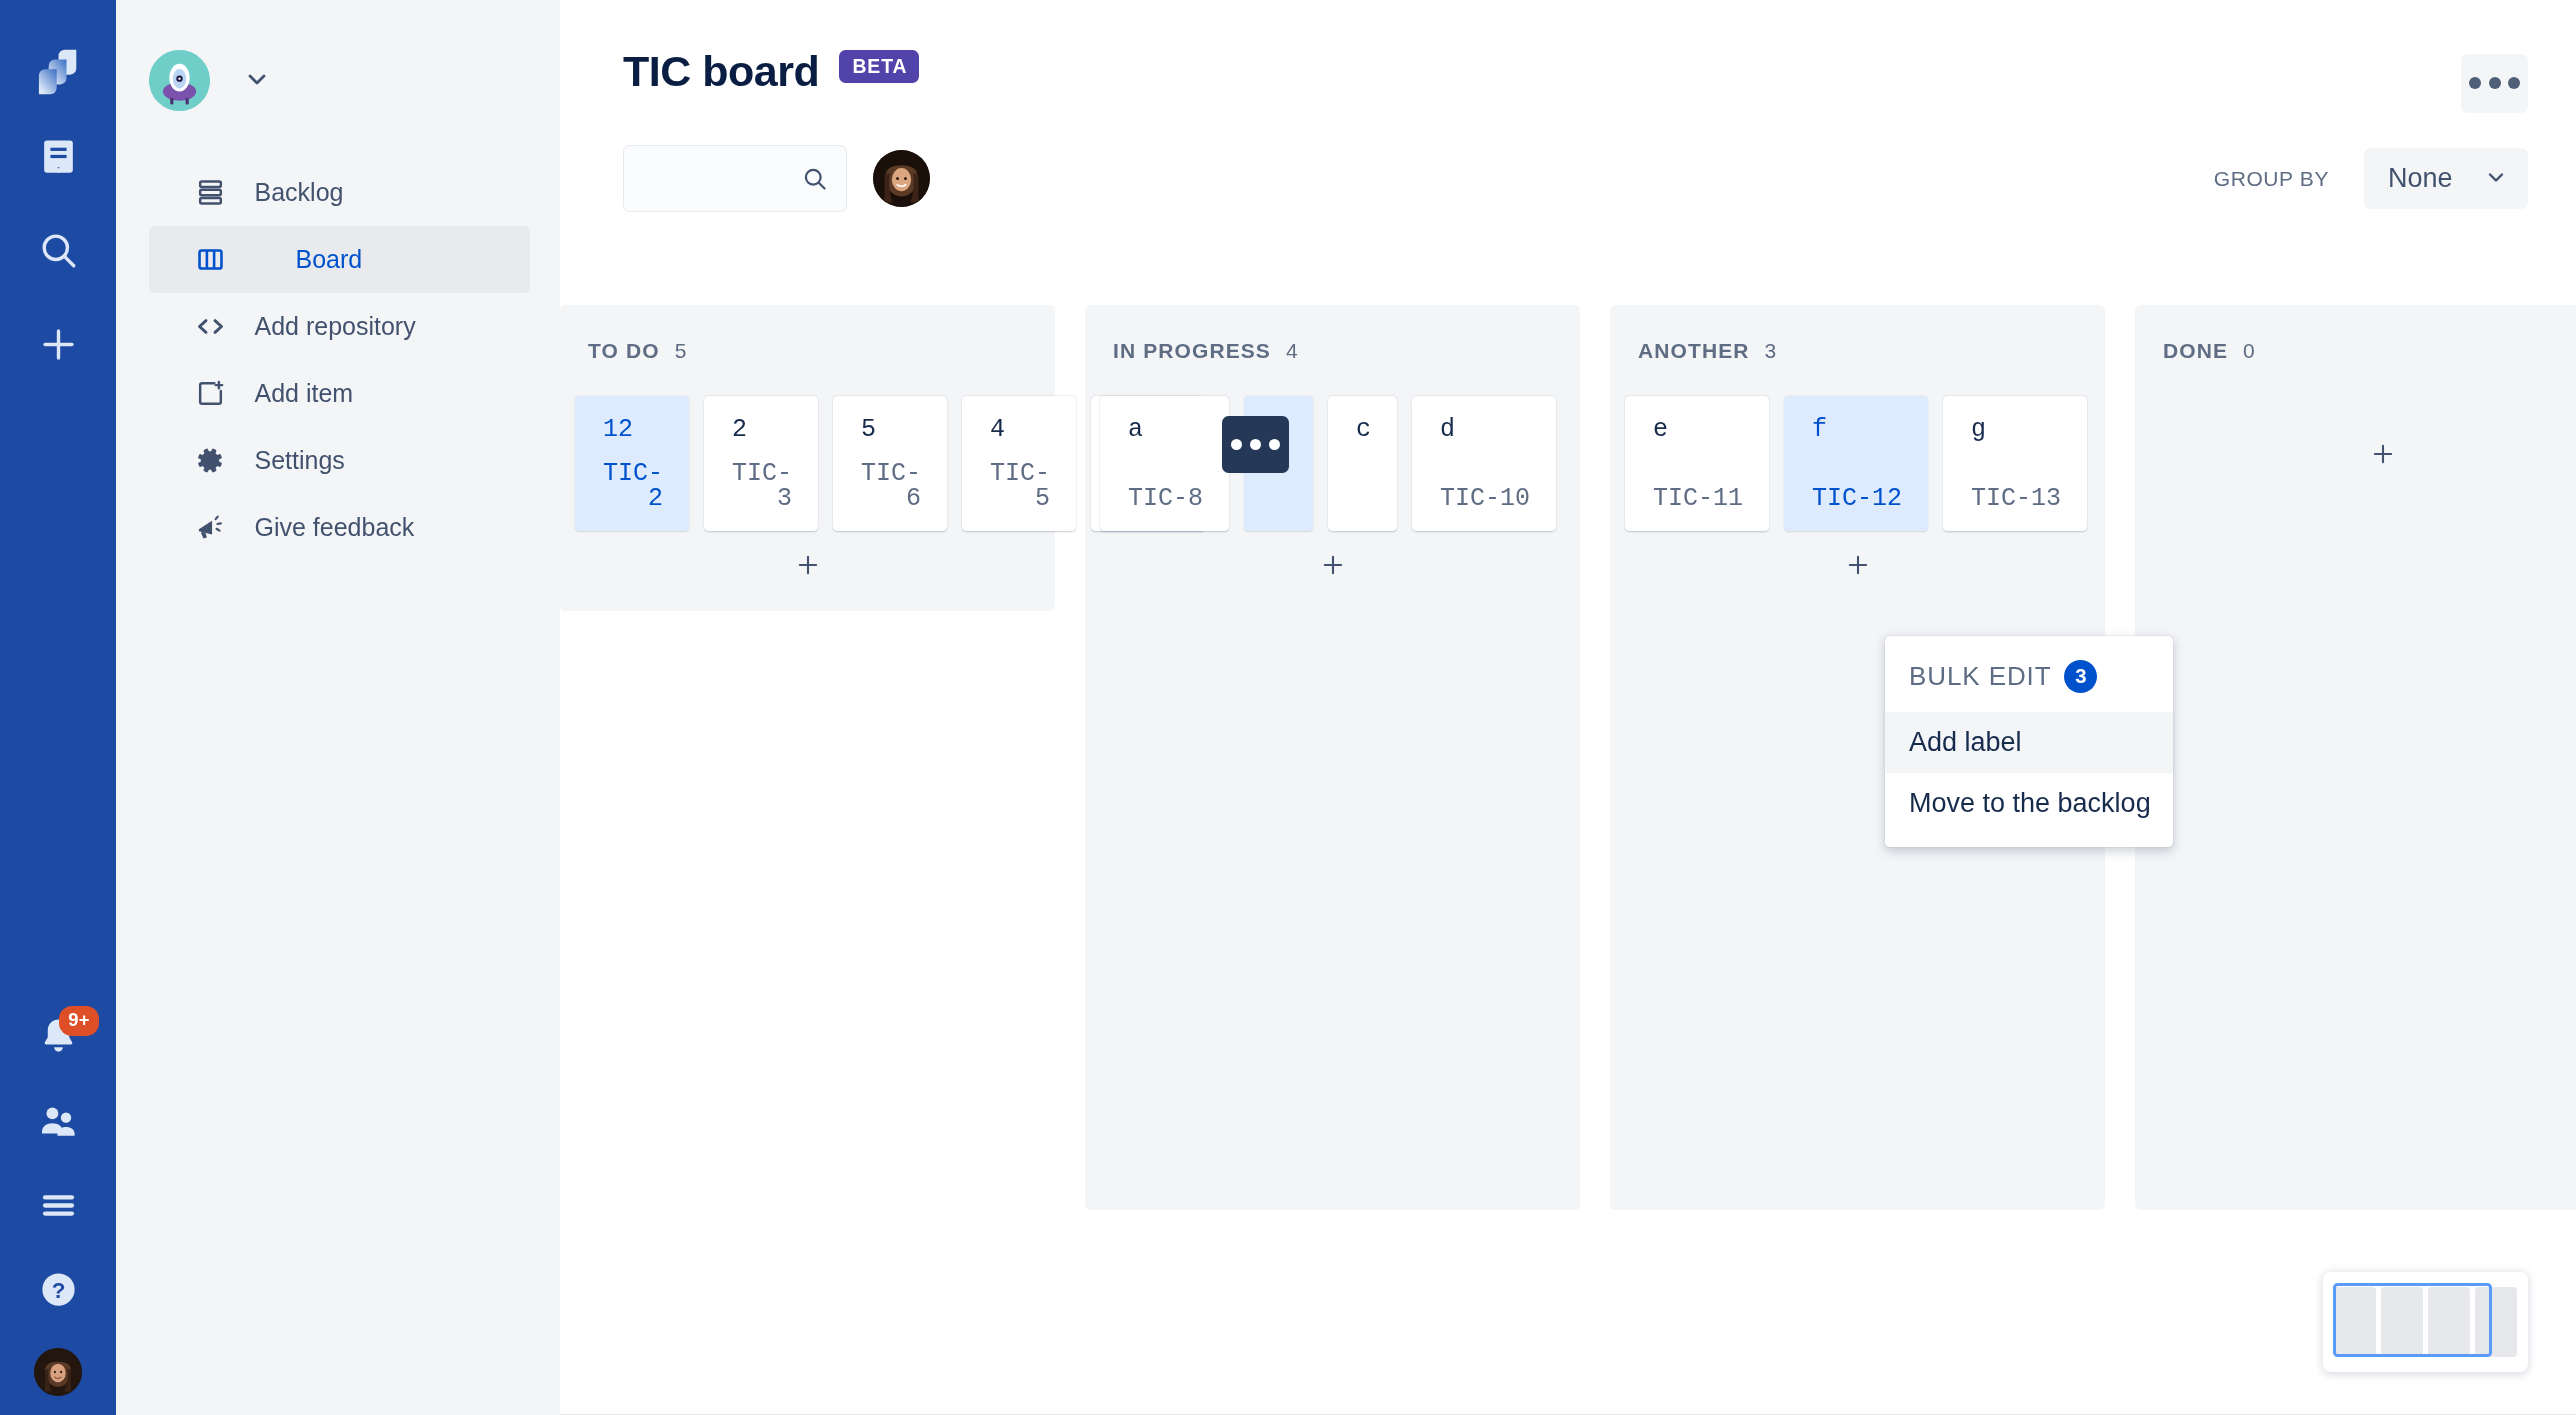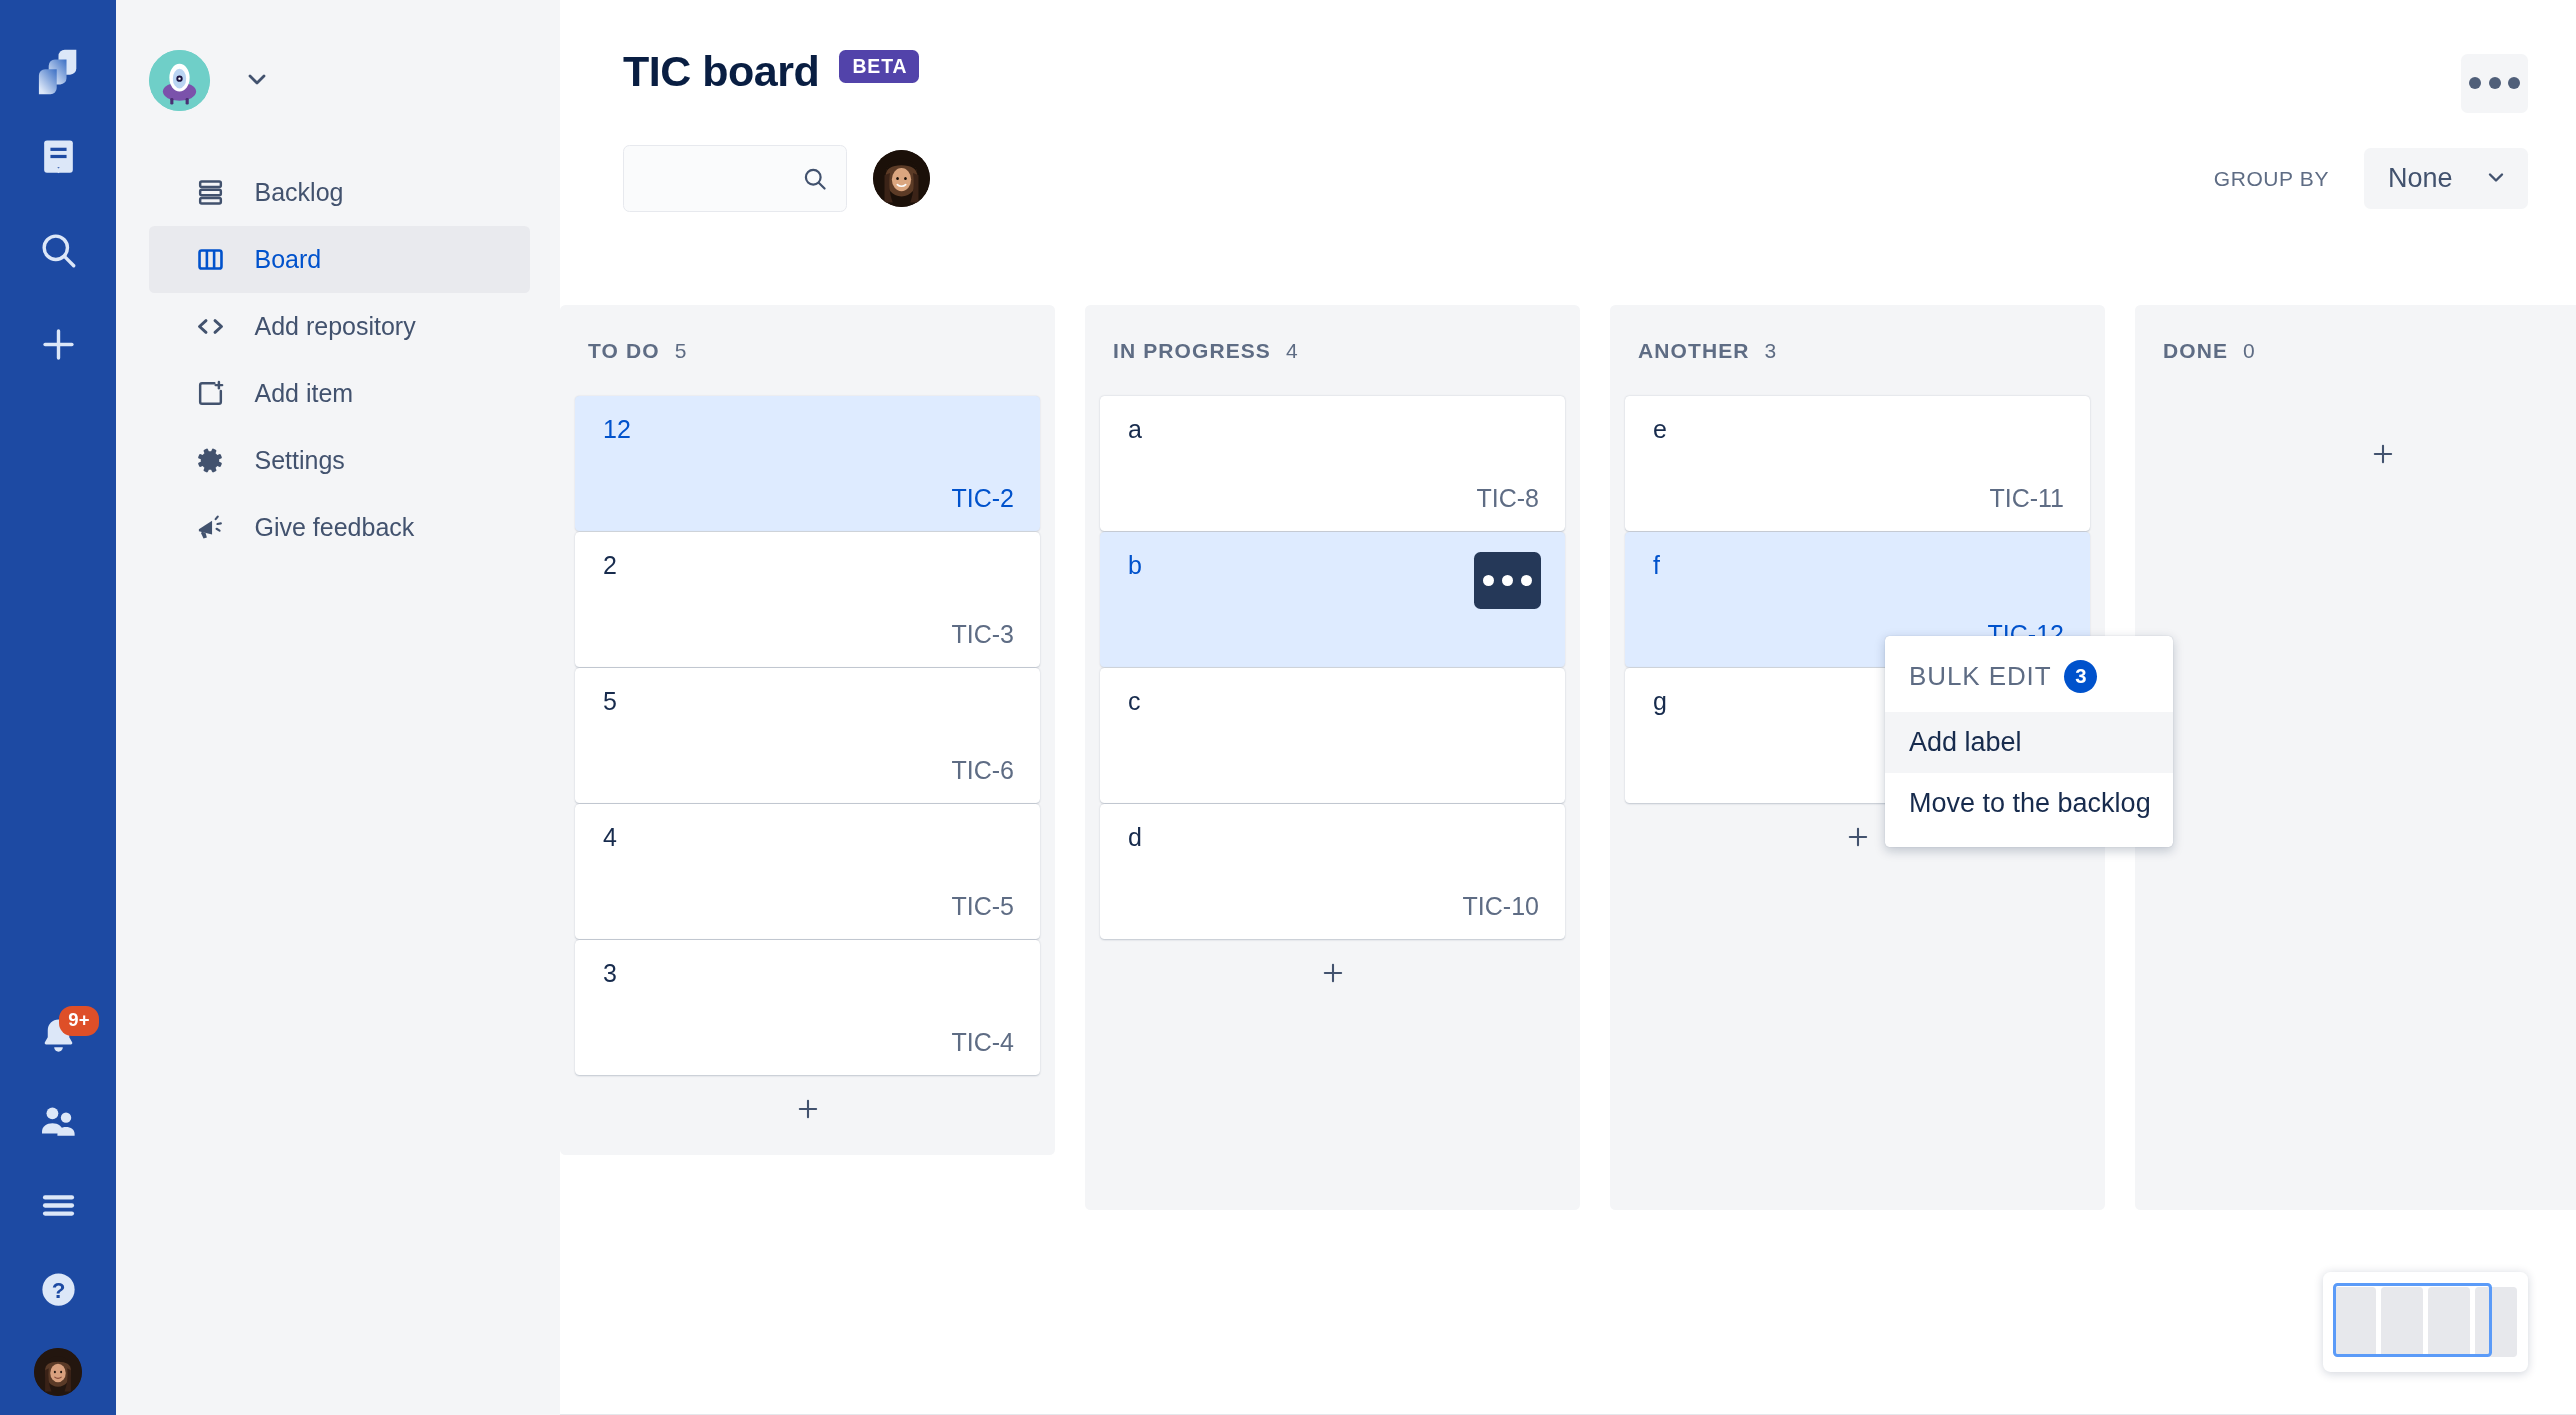--- a/index.html
+++ b/index.html
@@ -69,21 +69,21 @@
   }
   .project-chevron { color: #42526e; flex: 0 0 auto; padding-left: 9.2px; }
 
   .nav { margin-top: 37px; }
   .nav-item {
     display: flex; align-items: center;
     height: 67px; margin: 0 30px 0 33px;
     padding-left: 46px; border-radius: 5.5px;
     color: #42526e; font-size: 25px;
   }
-  .nav-item.active { background: #e9eaee; color: #0052cc; }
+  .nav-item.active { background: #e9eaee; color: #0052cc; gap: 41px; }
   .nav-item .nav-icon {
     width: 41px; flex: 0 0 41px; display: flex;
     align-items: center; justify-content: flex-start;
   }
   .nav-item .nav-label { padding-left: 18.5px; }
 
   
   .main {
     flex: 1 1 auto; height: 1416px; background: #ffffff;
     position: relative; overflow: hidden;
@@ -156,21 +156,21 @@
   }
   .col-header {
     height: 91px; display: flex; align-items: center;
     padding: 0 28px 0 28px;
   }
   .col-title {
     font-size: 21px; color: #5e6c84; letter-spacing: 1.1px;
     font-weight: 700; text-transform: uppercase;
   }
   .col-count { font-size: 21px; color: #5e6c84; margin-left: 15px; }
-  .cards { padding: 0 15px; display: flex; flex-direction: column; gap: 1px; }
+  .cards { padding: 0 15px; display: flex; flex-direction: row; gap: 15px; font-family: Liberation Mono, monospace; }
   .card {
     background: #ffffff; border-radius: 4.6px;
     box-shadow: 0 0.9px 1.8px rgba(9,30,66,0.22);
     height: 135px; padding: 20.3px 26px 20.3px 28px;
     display: flex; flex-direction: column; justify-content: space-between;
     position: relative; cursor: pointer;
   }
   .card.selected { background: #deebff; box-shadow: 0 0.9px 1.8px rgba(9,30,66,0.14); }
   .card-summary { font-size: 25px; color: #172b4d; line-height: 1.1; }
   .card.selected .card-summary { color: #0052cc; }

